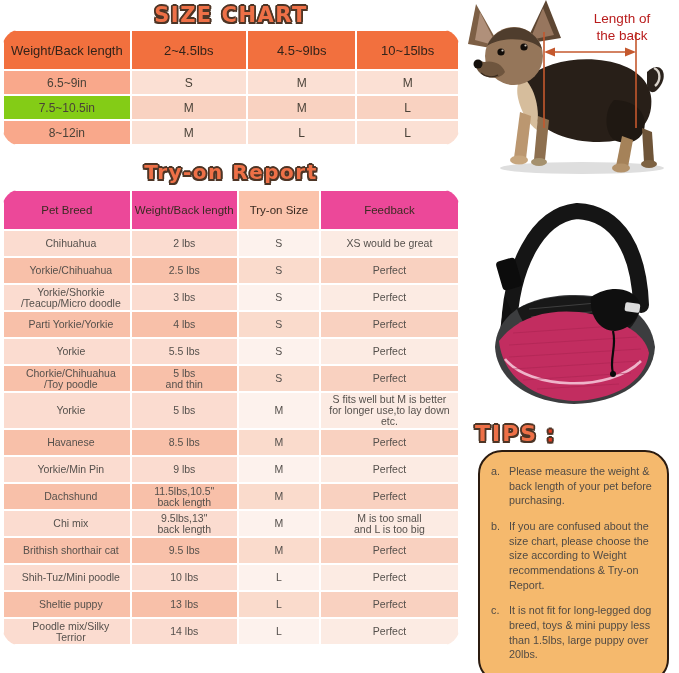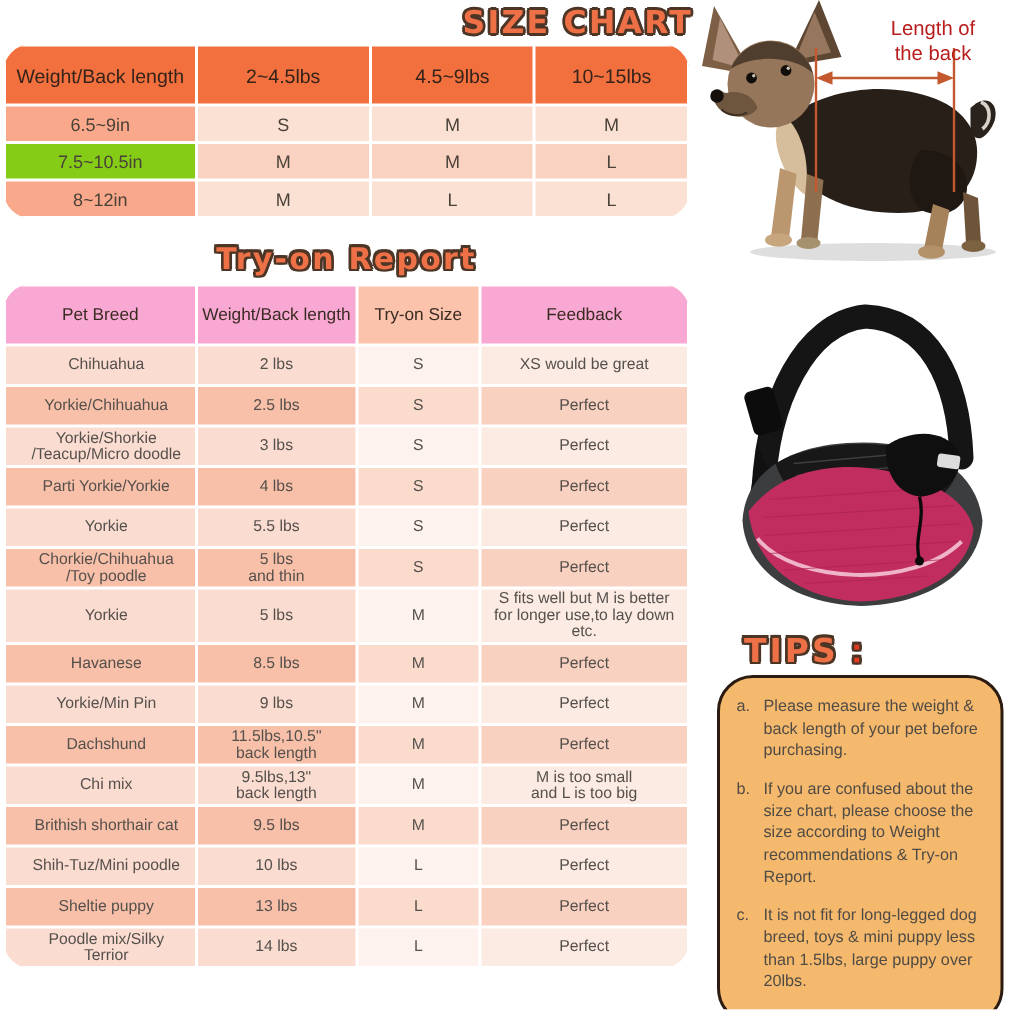--- a/index.html
+++ b/index.html
@@ -14,44 +14,44 @@
   .fancy-title {
     font-family: "DejaVu Sans", sans-serif;
     font-weight: 800; letter-spacing: 1.5px;
     color: #ee7047;
     text-shadow:
       -1.5px -1.5px 0 #4d3526, 1.5px -1.5px 0 #4d3526,
       -1.5px 1.5px 0 #4d3526, 1.5px 1.5px 0 #4d3526,
       0 -1.8px 0 #4d3526, 0 1.8px 0 #4d3526,
       -1.8px 0 0 #4d3526, 1.8px 0 0 #4d3526;
   }
-  #size-title   { position:absolute; left:0; top:3px;  width:462px; text-align:right; font-size:21px; }
+  #size-title   { position:absolute; left:0; top:3px;  width:462px; text-align:center; font-size:21px; }
   #tryon-title  { position:absolute; left:0; top:160px; width:462px; text-align:center; font-size:20px; }
-  #tips-title   { position:absolute; left:496px; top:419px; font-size:22px; letter-spacing:2px; }
+  #tips-title   { position:absolute; left:475px; top:419px; font-size:22px; letter-spacing:2px; }
   #tips-title .colon { color:#e23b20; margin-left:1px; }
 
   
   .tbl-wrap { position:absolute; border-radius:20px; overflow:hidden; }
   #size-wrap  { left:2px; top:29px;  width:458px; }
   #tryon-wrap { left:2px; top:189px; width:458px; }
   table { border-collapse: collapse; width:100%; table-layout: fixed; }
   th, td { border:2px solid #fff; text-align:center; vertical-align:middle; white-space:pre-line; }
 
   
   #size-table th { background:#f2703e; color:#33231a; font-size:13px; font-weight:normal; height:40px; }
   #size-table td { height:25px; font-size:12px; color:#4a4238; line-height:12px; padding:1px 3px; }
   #size-table col.w0 { width:28%; } #size-table col.w1 { width:25.5%; }
   #size-table col.w2 { width:24%; } #size-table col.w3 { width:22.5%; }
   #size-table tr.even td { background:#fbe0d4; }
   #size-table tr.odd  td { background:#f9d2c1; }
   #size-table tr.even td.c0 { background:#f9a88b; }
   #size-table tr.odd  td.c0 { background:#84cc16;margin-top:16px; }
 
   
-  #tryon-table th { background:#f9a8d4; color:#3a2b22; font-size:11.5px; font-weight:normal; height:40px; }
+  #tryon-table th { background:#ec4899; color:#3a2b22; font-size:11.5px; font-weight:normal; height:40px; }
   #tryon-table th.c2 { background:#fbc3ab; }
   #tryon-table td { height:27px; font-size:10.5px; color:#55504c; line-height:11px; padding:1px 4px; }
   #tryon-table td.c0 { text-align:center; padding-left:12px; }
   #tryon-table col.w0 { width:28%; } #tryon-table col.w1 { width:23.5%; }
   #tryon-table col.w2 { width:18%; } #tryon-table col.w3 { width:30.5%; }
   #tryon-table tr.even td { background:#fcebe3; }
   #tryon-table tr.even td.c0, #tryon-table tr.even td.c1 { background:#fbdcd0; }
   #tryon-table tr.even td.c2 { background:#fdf2ed; }
   #tryon-table tr.odd td { background:#f9d1c0; }
   #tryon-table tr.odd td.c0, #tryon-table tr.odd td.c1 { background:#f8c0a9; }

